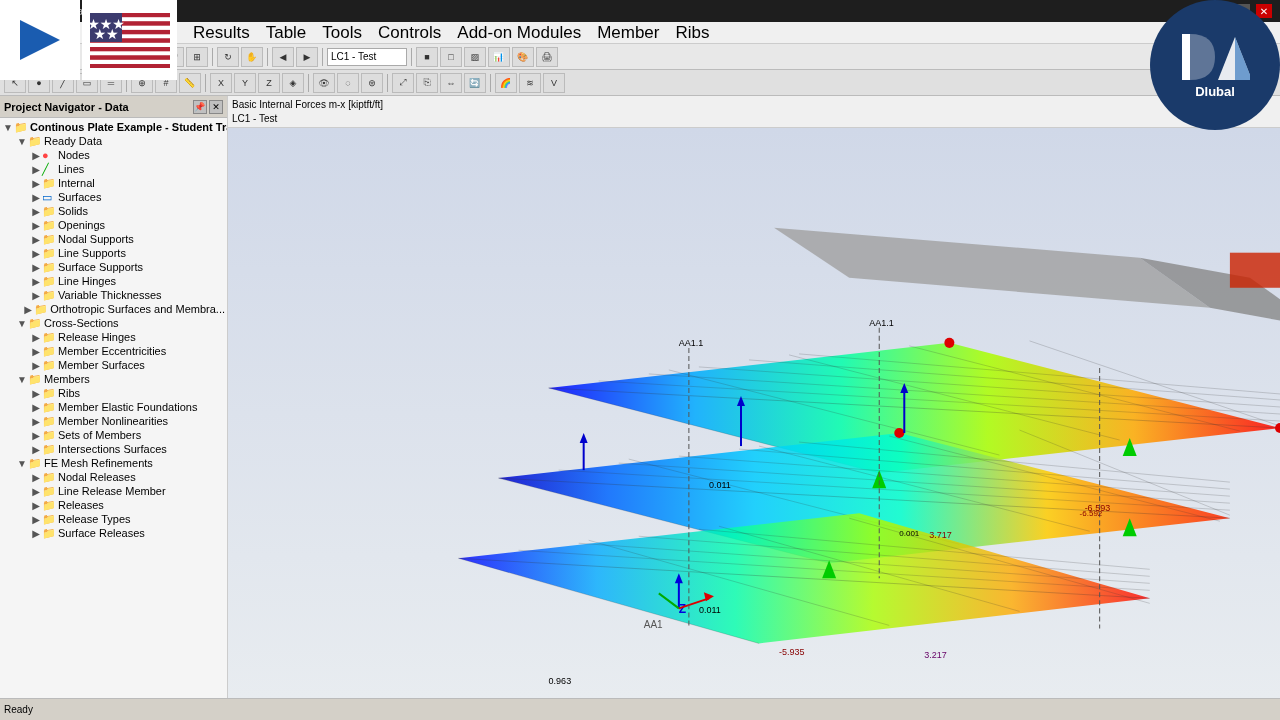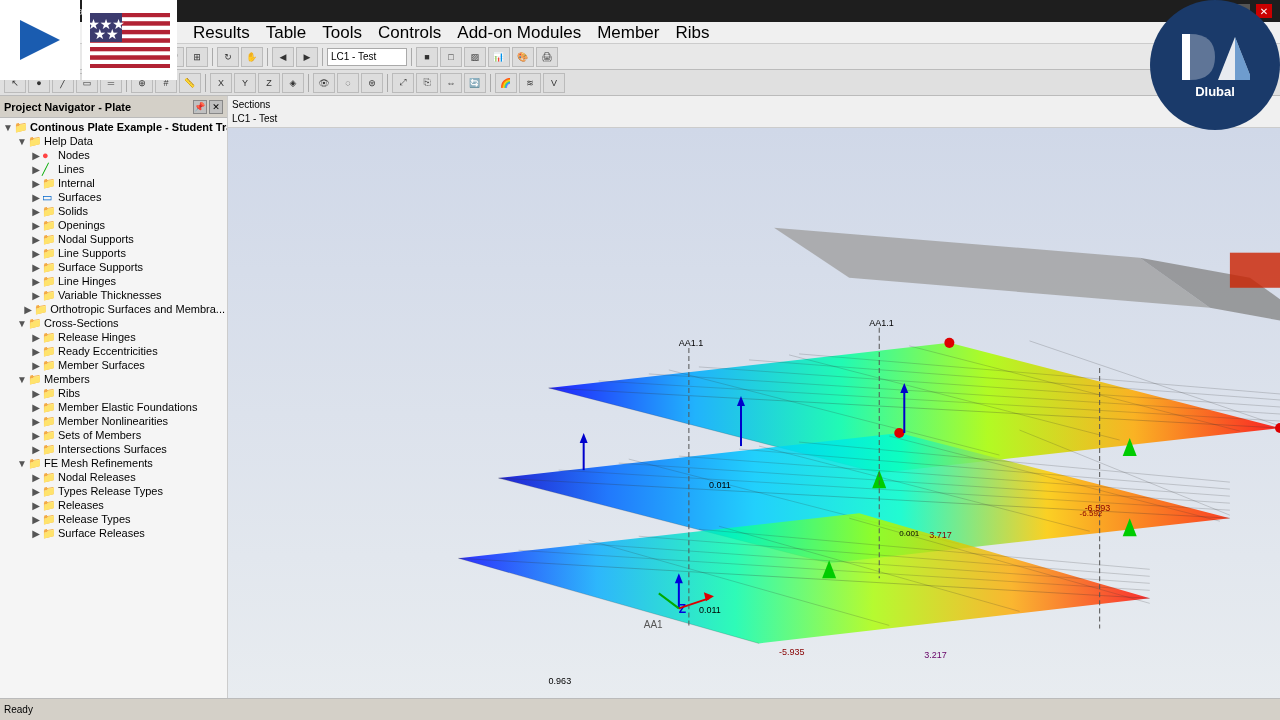--- a/index.html
+++ b/index.html
@@ -280,40 +280,40 @@
   <div class="tb-sep"></div>
   <button class="tb-btn">🌈</button>
   <button class="tb-btn">≋</button>
   <button class="tb-btn">V</button>
 </div>
 
 <div class="main-area">
 
   <div class="left-panel">
     <div class="panel-header">
-      <span>Project Navigator - Plate</span>
+      <span>Project Navigator - Data</span>
       <div class="panel-header-btns">
         <button class="ph-btn">📌</button>
         <button class="ph-btn">✕</button>
       </div>
     </div>
     <div class="tree-container">
 
       <div class="tree-item" style="font-weight:bold;">
         <span class="tree-indent" style="width:2px;"></span>
         <span class="tree-expand">▼</span>
         <span class="tree-icon icon-folder">📁</span>
         <span class="tree-label">Continous Plate Example - Student Tra...</span>
       </div>
 
       <div class="tree-item">
         <span class="tree-indent" style="width:14px;"></span>
         <span class="tree-expand">▼</span>
         <span class="tree-icon icon-folder">📁</span>
-        <span class="tree-label">Help Data</span>
+        <span class="tree-label">Ready Data</span>
       </div>
 
       <div class="tree-item">
         <span class="tree-indent" style="width:28px;"></span>
         <span class="tree-expand">▶</span>
         <span class="tree-icon" style="color:#ff4444;">●</span>
         <span class="tree-label">Nodes</span>
       </div>
 
       <div class="tree-item">
@@ -404,21 +404,21 @@
         <span class="tree-indent" style="width:28px;"></span>
         <span class="tree-expand">▶</span>
         <span class="tree-icon icon-folder">📁</span>
         <span class="tree-label">Release Hinges</span>
       </div>
 
       <div class="tree-item">
         <span class="tree-indent" style="width:28px;"></span>
         <span class="tree-expand">▶</span>
         <span class="tree-icon icon-folder">📁</span>
-        <span class="tree-label">Ready Eccentricities</span>
+        <span class="tree-label">Member Eccentricities</span>
       </div>
 
       <div class="tree-item">
         <span class="tree-indent" style="width:28px;"></span>
         <span class="tree-expand">▶</span>
         <span class="tree-icon icon-folder">📁</span>
         <span class="tree-label">Member Surfaces</span>
       </div>
 
       <div class="tree-item">
@@ -474,21 +474,21 @@
         <span class="tree-indent" style="width:28px;"></span>
         <span class="tree-expand">▶</span>
         <span class="tree-icon icon-folder">📁</span>
         <span class="tree-label">Nodal Releases</span>
       </div>
 
       <div class="tree-item">
         <span class="tree-indent" style="width:28px;"></span>
         <span class="tree-expand">▶</span>
         <span class="tree-icon icon-folder">📁</span>
-        <span class="tree-label">Types Release Types</span>
+        <span class="tree-label">Line Release Member</span>
       </div>
 
       <div class="tree-item">
         <span class="tree-indent" style="width:28px;"></span>
         <span class="tree-expand">▶</span>
         <span class="tree-icon icon-folder">📁</span>
         <span class="tree-label">Releases</span>
       </div>
 
       <div class="tree-item">
@@ -503,21 +503,21 @@
         <span class="tree-expand">▶</span>
         <span class="tree-icon icon-folder">📁</span>
         <span class="tree-label">Surface Releases</span>
       </div>
 
     </div>
   </div>
 
   <div class="viewport">
     <div class="viewport-header">
-      <div>Sections</div>
+      <div>Basic Internal Forces m-x [kiptft/ft]</div>
       <div>LC1 - Test</div>
     </div>
     <div class="viewport-canvas">
       
       <svg width="100%" height="100%" viewBox="0 0 1050 430" preserveAspectRatio="xMidYMid meet" style="background: linear-gradient(180deg, #d0d8e8 0%, #e8ecf0 100%);">
 
         <polygon points="545,30 910,60 980,110 620,80" fill="#a0a0a0" opacity="0.8"></polygon>
         <polygon points="910,60 1020,80 1090,130 980,110" fill="#888888" opacity="0.8"></polygon>
 
         <defs>

